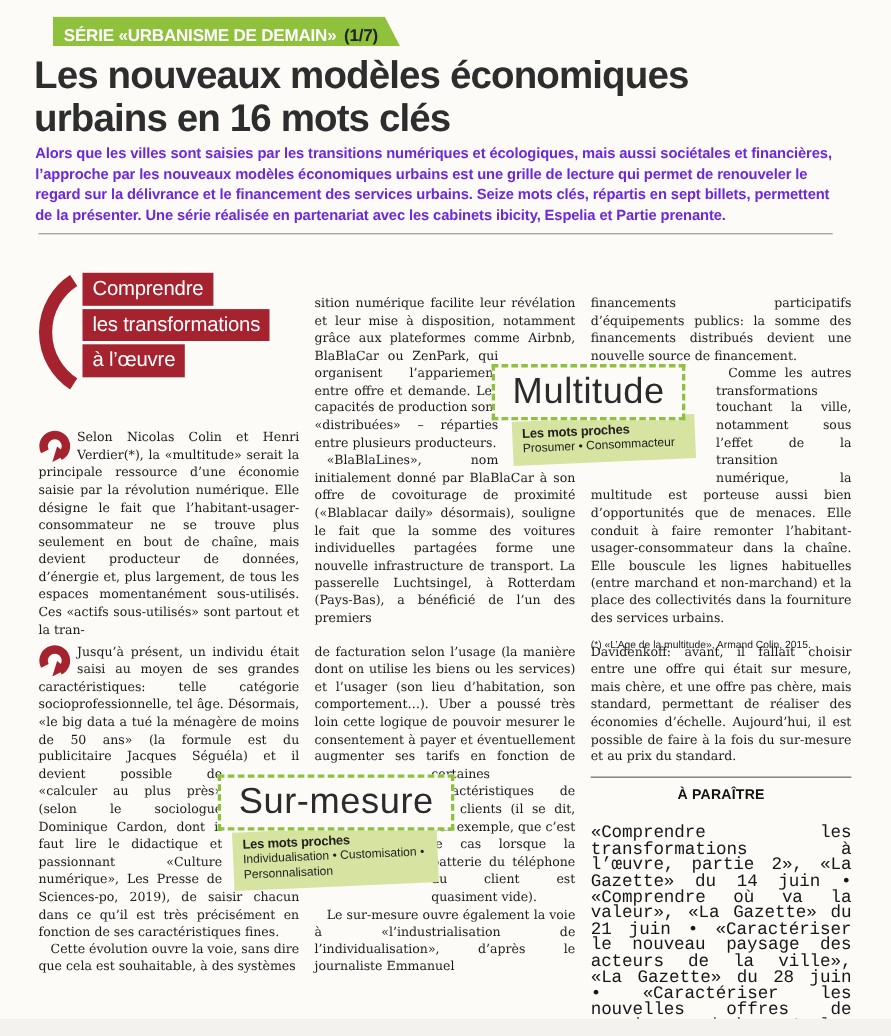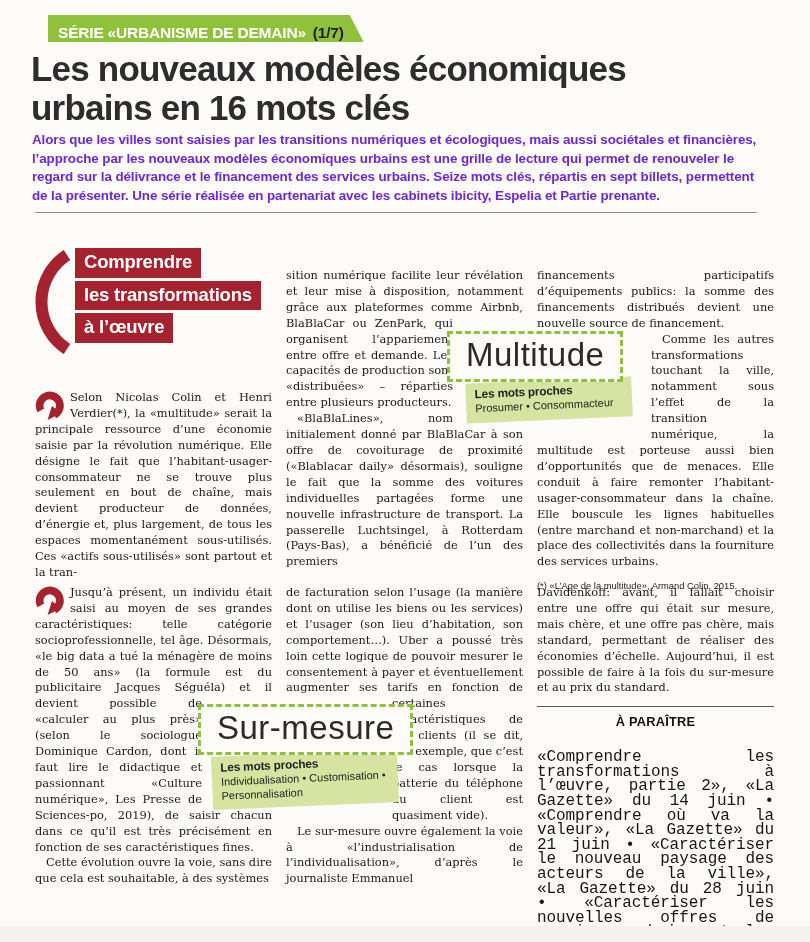--- a/index.html
+++ b/index.html
@@ -43,21 +43,21 @@
   .col.pad-top { padding-top:20px; }
   .para-indent { text-indent:11px; }
   p + p { margin-top:0; }
 
   
   .label-wrap { display:flex; align-items:flex-start; }
   .paren-svg { flex:0 0 36px; margin-top:2px; }
   .label-lines { margin-left:4px; }
   .label-line {
     display:table; background:#a5232e; color:#fff;
-    font-family:"Liberation Sans",sans-serif; font-weight:bold;
+    font-family:"Liberation Sans",sans-serif; font-weight:normal;
     font-size:18.5px; line-height:1; padding:5px 9px 6px; margin-bottom:3px;
     letter-spacing:-0.2px;
   }
   .first-para { margin-top:36px; }
 
   .arrow-ic { float:left; width:29px; height:29px; margin:1px 6px 0 0; }
 
   
   .sp { content:""; }
   .sp1r { float:right; width:70px;  height:155px; shape-outside:inset(62px 0 0 0); }

